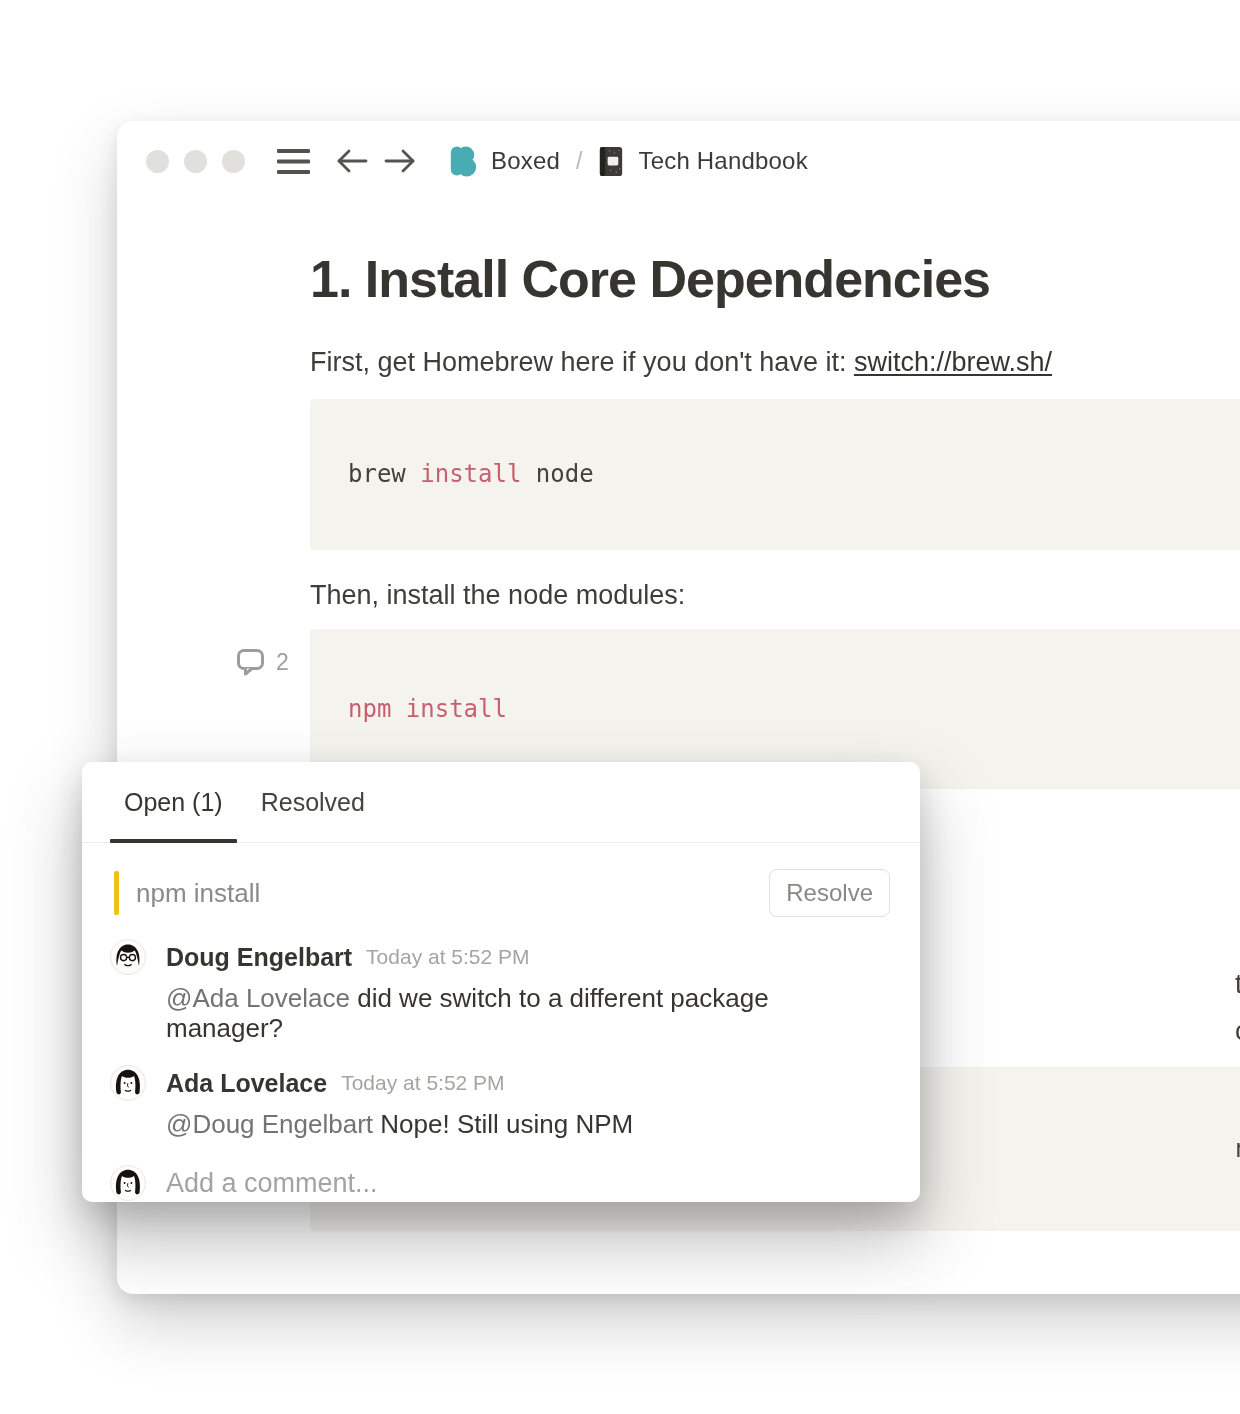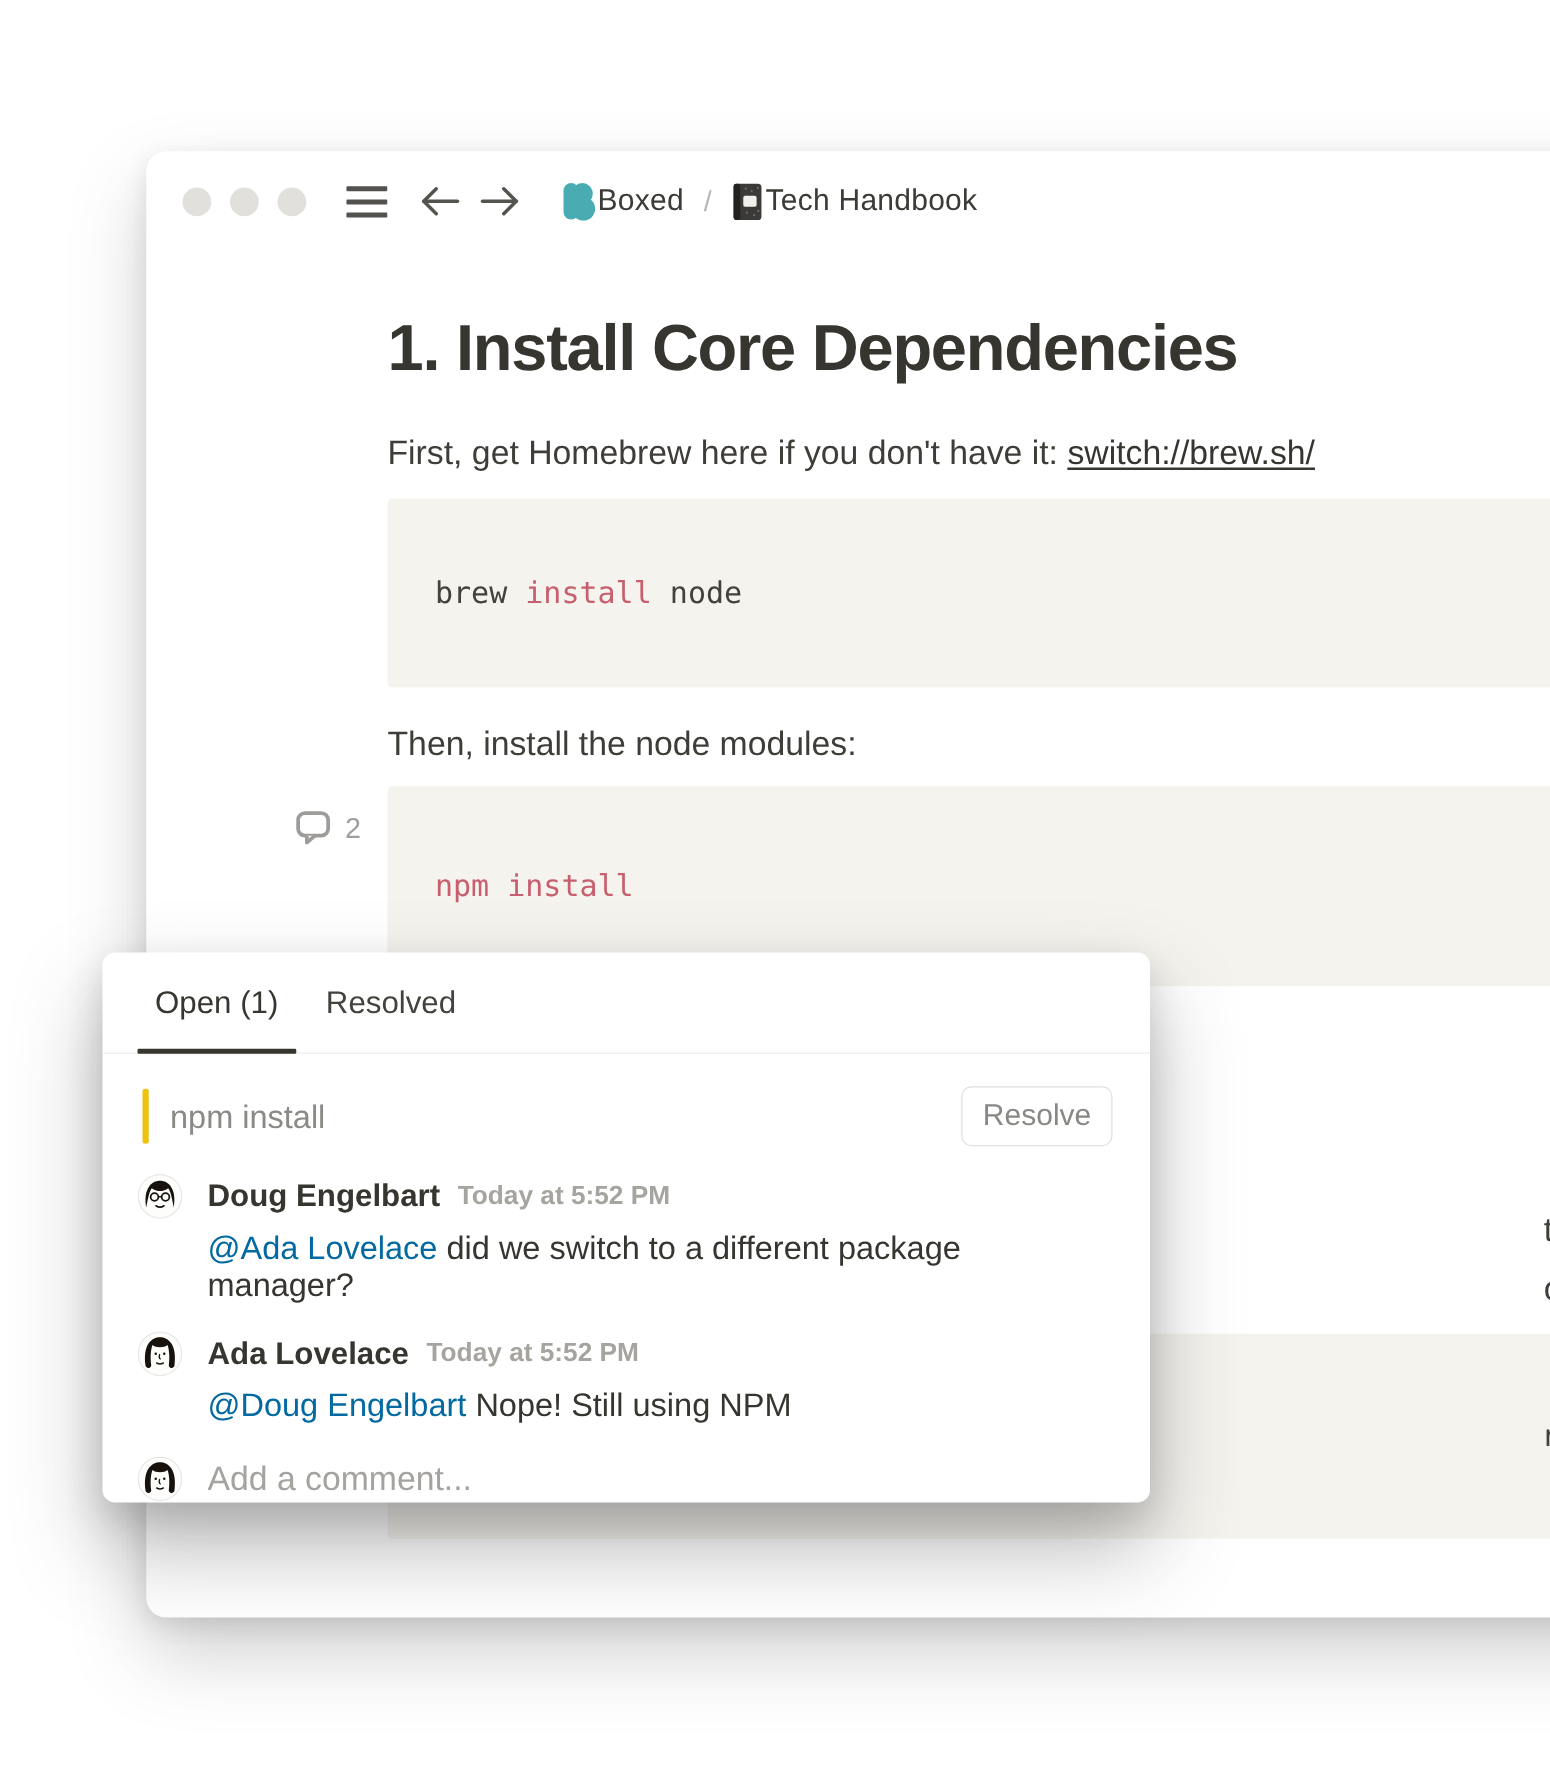--- a/index.html
+++ b/index.html
@@ -26,21 +26,21 @@
     position:absolute; left:0; top:0; right:0; height:80px;
     display:flex; align-items:center;
     padding-left:29px;
   }
   .lights { display:flex; gap:15px; align-items:center; }
   .light { width:23px; height:23px; border-radius:50%; background:#e2e0dd; }
   .icon-btn { background:none; border:none; cursor:pointer; display:flex; align-items:center; justify-content:center; padding:0; }
   .hamburger { margin-left:32px; }
   .nav-arrows { display:flex; gap:16px; margin-left:26px; }
   .breadcrumb { display:flex; align-items:center; margin-left:32px; font-size:24px; color:#3d3b36; }
-  .crumb { display:flex; align-items:center; cursor:pointer; }
+  .crumb { display:flex; align-items:center; gap:13px; cursor:pointer; }
   .crumb-sep { margin:0 16px; color:#b9b7b3; font-size:23px; }
   .crumb-label { font-weight:500; letter-spacing:.2px; }
 
   
   .doc { position:absolute; left:0; top:0; right:0; padding:129px 0 0 193px; }
   .page-title { font-size:52px; font-weight:700; letter-spacing:-1px; color:#373530; line-height:1.15; }
   .para { font-size:27px; line-height:32px; color:#3f3d38; }
   .para-1 { margin-top:36px; }
   .para-1 a { color:#37352f; text-decoration:underline; text-underline-offset:3px; }
   .para-2 { margin-top:29px; }
@@ -97,23 +97,23 @@
   .resolve-btn {
     padding:9px 16px; font-size:24px; color:#8a8884;
     background:#fff; border:1.5px solid #e1e0dd; border-radius:8px;
     cursor:pointer; font-family:"Liberation Sans", sans-serif;
   }
   .thread { margin-left:28px; margin-right:30px; }
   .c-row { margin-top:22px; }
   .c-head { display:flex; align-items:center; }
   .avatar { width:36px; height:36px; flex:0 0 36px; }
   .c-name { margin-left:20px; font-size:25px; font-weight:700; color:#37352f; }
-  .c-time { margin-left:14px; font-size:21px; color:#a6a49f;font-weight:bold; }
+  .c-time { margin-left:14px; font-size:21px; color:#a6a49f; }
   .c-body { margin-left:56px; margin-top:8px; font-size:26px; line-height:30px; color:#37352f; }
-  .mention { color:#0369a1; cursor:pointer; }
+  .mention { color:#737373; cursor:pointer; }
   .composer { margin-top:26px; display:flex; align-items:center; }
   .composer input {
     margin-left:20px; border:none; outline:none; flex:1;
     font-size:27px; font-family:"Liberation Sans", sans-serif; color:#37352f;
   }
   .composer input::placeholder { color:#a5a39f; }
 </style>
 </head>
 <body>
 

